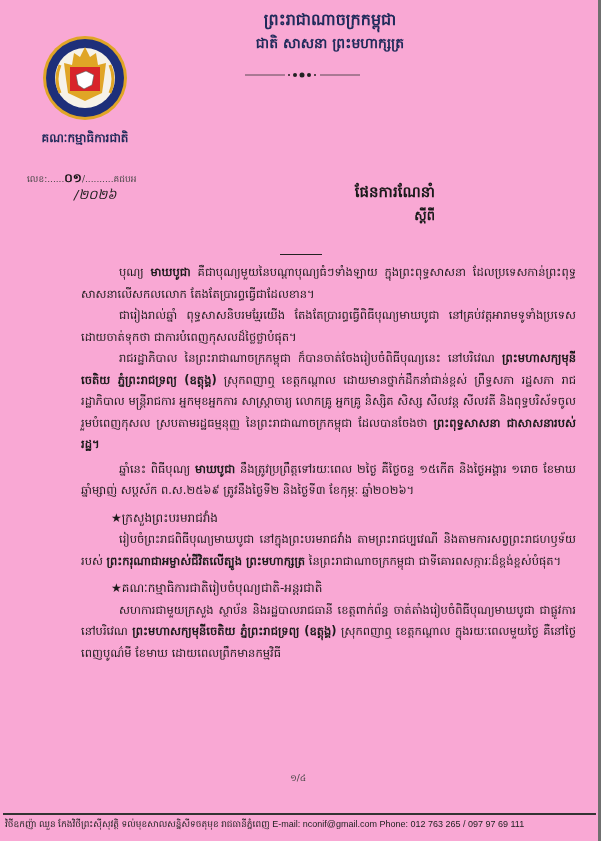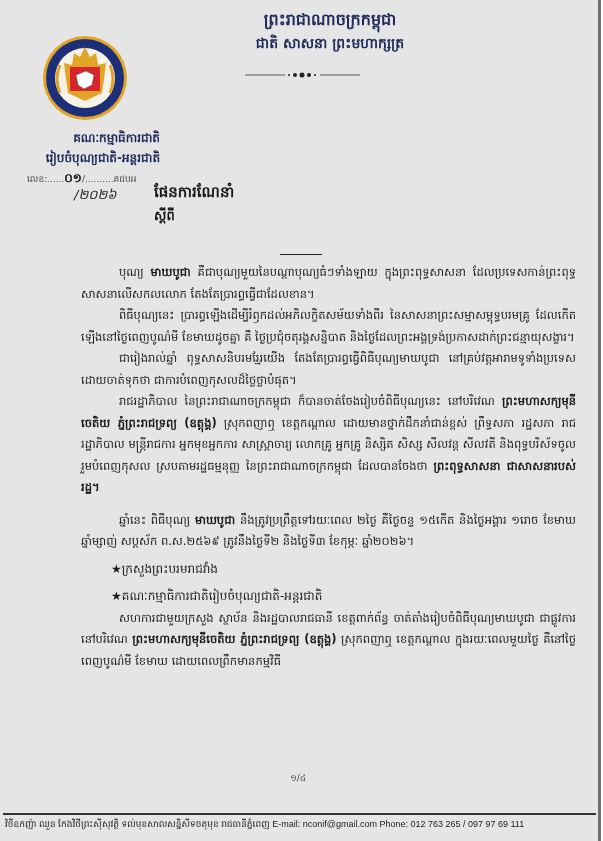--- a/index.html
+++ b/index.html
@@ -5,43 +5,43 @@
   html, body { margin: 0; padding: 0; }
   body {
     width: 603px; height: 841px; overflow: hidden;
     background: #ffffff;
     font-family: "DejaVu Sans", sans-serif;
     color: #1a1a1a;
     position: relative;
   }
   .page {
     position: absolute; left: 0; top: 0; width: 598px; height: 841px;
-    background: #e5e5e5;
+    background: #f9a8d4;
     border-right: 3px solid #6f6f6f;
   }
   .kingdom { position: absolute; left: 180px; top: 8px; width: 300px; text-align: center; }
   .kingdom .l1 { font-size: 16px; font-weight: bold; color: #1f2a5a; line-height: 24px; }
   .kingdom .l2 { font-size: 14px; font-weight: bold; color: #1f2a5a; line-height: 22px; }
   .ornament { position: absolute; left: 245px; top: 70px; width: 115px; height: 10px; }
   .logo { position: absolute; left: 42px; top: 35px; width: 86px; height: 86px; }
-  .org { position: absolute; left: 10px; top: 128px; width: 150px; text-align: right; }
+  .org { position: absolute; left: 10px; top: 128px; width: 150px; text-align: center; }
   .org .n1 { font-size: 12px; font-weight: bold; color: #1f2a5a; line-height: 20px; }
   .org .n2 { font-size: 12px; font-weight: bold; color: #1f2a5a; line-height: 20px; }
   .refno { position: absolute; left: 27px; top: 170px; font-size: 9px; color: #444; white-space: nowrap; }
   .refno .num { font-size: 12px; font-weight: bold; color: #111; }
   .refdate { position: absolute; left: 74px; top: 186px; font-size: 13px; font-style: italic; color: #222; }
-  .title-block { position: absolute; left: 154px; top: 180px; width: 300px; text-align: left; }
+  .title-block { position: absolute; left: 135px; top: 180px; width: 300px; text-align: right; }
   .title-block .t1 { font-size: 15px; font-weight: bold; line-height: 25px; }
   .title-block .t2 { font-size: 13px; font-weight: bold; line-height: 22px; }
   .title-block .t3 { font-size: 15px; font-weight: bold; line-height: 26px; }
   .title-rule { position: absolute; left: 280px; top: 254px; width: 42px; height: 1px; background: #222; }
   .body { position: absolute; left: 81px; top: 262px; width: 495px; font-size: 11.5px; line-height: 21.5px; }
   .p { margin: 0; text-align: justify; }
   .indent { text-indent: 38px; }
-  .gap { margin-top: 11px; }
+  .gap { margin-top: 3px; }
   b { font-weight: bold; }
   .section { margin: 6px 0 0 30px; font-size: 12px; }
   .section span.u { }
   .pageno { position: absolute; left: 290px; top: 772px; font-size: 9px; color: #444; }
   .footer-rule { position: absolute; left: 3px; top: 813px; width: 593px; height: 1.5px; background: #333; }
   .footer { position: absolute; left: 5px; top: 818px; width: 593px; font-size: 9px; color: #222; white-space: nowrap; overflow: hidden; font-family: "Liberation Sans", sans-serif; }
 </style>
 </head>
 <body>
 
@@ -68,50 +68,51 @@
     <circle cx="43" cy="43" r="30" fill="#f6f2e8"></circle>
     <path d="M43 12 L48 22 L54 18 L56 30 L64 28 L62 44 L60 58 L43 66 L26 58 L24 44 L22 28 L30 30 L32 18 L38 22 Z" fill="#e0a526"></path>
     <rect x="28" y="32" width="30" height="24" fill="#d8242a"></rect>
     <path d="M34 40 L44 36 L52 40 L50 50 L42 54 L36 50 Z" fill="#ffffff" stroke="#555" stroke-width="0.6"></path>
     <path d="M18 30 Q12 44 18 58" stroke="#e0a526" stroke-width="3" fill="none"></path>
     <path d="M68 30 Q74 44 68 58" stroke="#e0a526" stroke-width="3" fill="none"></path>
   </svg>
 
   <div class="org">
     <div class="n1">គណៈកម្មាធិការជាតិ</div>
-    <div class="n2">រៀបចំបុណ្យជាតិ-អន្តរជាតិ</div>
   </div>
 
   <div class="refno">
     <span>លេខ:......</span><span class="num">០១</span><span>/..........គជបអ</span>
   </div>
   <div class="refdate">/២០២៦</div>
 
   <div class="title-block">
     <div class="t1">ផែនការណែនាំ</div>
     <div class="t2">ស្តីពី</div>
   </div>
   <div class="title-rule"></div>
 
   <div class="body">
     <p class="p indent">
       <span>បុណ្យ </span><b>មាឃបូជា</b><span> គឺជាបុណ្យមួយនៃបណ្ដាបុណ្យធំៗទាំងឡាយ ក្នុងព្រះពុទ្ធសាសនា ដែលប្រទេសកាន់ព្រះពុទ្ធសាសនាលើសកលលោក តែងតែប្រារព្ធធ្វើជាដែលខាន។</span>
     </p>
-    <p class="p indent">ពិធីបុណ្យនេះ ប្រារព្ធឡើងដើម្បីរំឭកដល់អភិលក្ខិតសម័យទាំងពីរ នៃសាសនាព្រះសម្មាសម្ពុទ្ធបរមគ្រូ ដែលកើតឡើងនៅថ្ងៃពេញបូណ៌មី ខែមាឃដូចគ្នា គឺ ថ្ងៃប្រជុំចតុរង្គសន្និបាត និងថ្ងៃដែលព្រះអង្គទ្រង់ប្រកាសដាក់ព្រះជន្មាយុសង្ខារ។</p>
     <p class="p indent">ជារៀងរាល់ឆ្នាំ ពុទ្ធសាសនិបរមរ្មែរយើង តែងតែប្រារព្ធធ្វើពិធីបុណ្យមាឃបូជា នៅគ្រប់វត្តអារាមទូទាំងប្រទេស ដោយចាត់ទុកថា ជាការបំពេញកុសលដ៏ថ្លៃថ្លាបំផុត។</p>
     <p class="p indent">
       <span>រាជរដ្ឋាភិបាល នៃព្រះរាជាណាចក្រកម្ពុជា ក៏បានចាត់ចែងរៀបចំពិធីបុណ្យនេះ នៅបរិវេណ </span><b>ព្រះមហាសក្យមុនីចេតិយ ភ្នំព្រះរាជទ្រព្យ (ឧត្តុង្គ)</b><span> ស្រុកពញាឮ ខេត្តកណ្តាល ដោយមានថ្នាក់ដឹកនាំជាន់ខ្ពស់ ព្រឹទ្ធសភា រដ្ឋសភា រាជរដ្ឋាភិបាល មន្ត្រីរាជការ អ្នកមុខអ្នកការ សាស្ត្រាចារ្យ លោកគ្រូ អ្នកគ្រូ និស្សិត សិស្ស សីលវន្ត សីលវតី និងពុទ្ធបរិស័ទចូលរួមបំពេញកុសល ស្របតាមរដ្ឋធម្មនុញ្ញ នៃព្រះរាជាណាចក្រកម្ពុជា ដែលបានចែងថា </span><b>ព្រះពុទ្ធសាសនា ជាសាសនារបស់រដ្ឋ។</b>
     </p>
     <p class="p indent gap">
       <span>ឆ្នាំនេះ ពិធីបុណ្យ </span><b>មាឃបូជា</b><span> នឹងត្រូវប្រព្រឹត្តទៅរយៈពេល ២ថ្ងៃ គឺថ្ងៃចន្ទ ១៥កើត និងថ្ងៃអង្គារ ១រោច ខែមាឃ ឆ្នាំម្សាញ់ សប្តស័ក ព.ស.២៥៦៩ ត្រូវនឹងថ្ងៃទី២ និងថ្ងៃទី៣ ខែកុម្ភៈ ឆ្នាំ២០២៦។</span>
     </p>
 
     <div class="section">
       <span>★</span><span class="u">ក្រសួងព្រះបរមរាជវាំង</span>
     </div>
+    <p class="p indent">
+      <span>រៀបចំព្រះរាជពិធីបុណ្យមាឃបូជា នៅក្នុងព្រះបរមរាជវាំង តាមព្រះរាជប្បវេណី និងតាមការសព្វព្រះរាជហឫទ័យរបស់ </span><b>ព្រះករុណាជាអម្ចាស់ជីវិតលើត្បូង ព្រះមហាក្សត្រ</b><span> នៃព្រះរាជាណាចក្រកម្ពុជា ជាទីគោរពសក្ការៈដ៏ខ្ពង់ខ្ពស់បំផុត។</span>
+    </p>
 
     <div class="section">
       <span>★</span><span class="u">គណៈកម្មាធិការជាតិរៀបចំបុណ្យជាតិ-អន្តរជាតិ</span>
     </div>
     <p class="p indent">
       <span>សហការជាមួយក្រសួង ស្ថាប័ន និងរដ្ឋបាលរាជធានី ខេត្តពាក់ព័ន្ធ ចាត់តាំងរៀបចំពិធីបុណ្យមាឃបូជា ជាផ្លូវការនៅបរិវេណ </span><b>ព្រះមហាសក្យមុនីចេតិយ ភ្នំព្រះរាជទ្រព្យ (ឧត្តុង្គ)</b><span> ស្រុកពញាឮ ខេត្តកណ្តាល ក្នុងរយៈពេលមួយថ្ងៃ គឺនៅថ្ងៃពេញបូណ៌មី ខែមាឃ ដោយពេលព្រឹកមានកម្មវិធី</span>
     </p>
   </div>
 
   <div class="pageno">១/៤</div>

